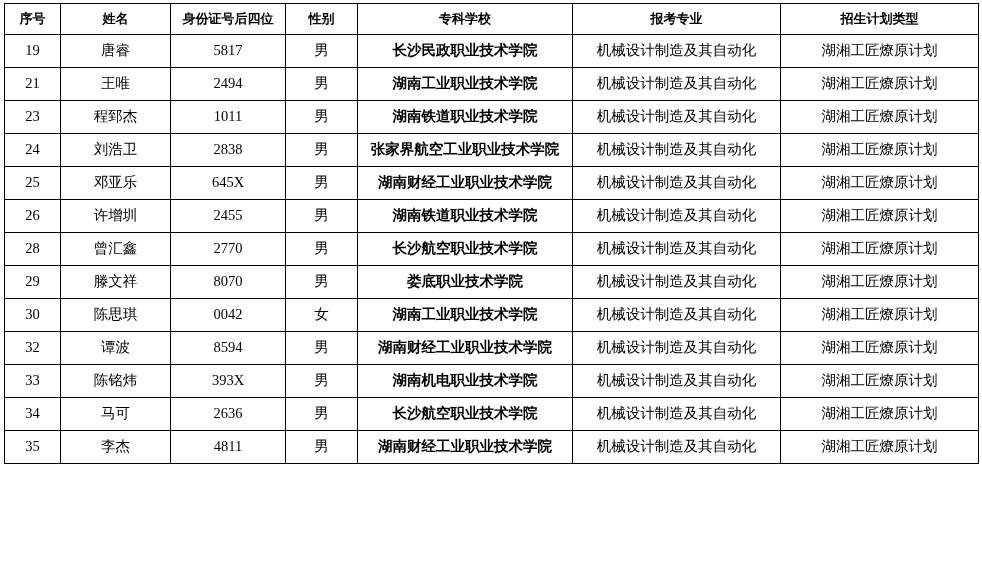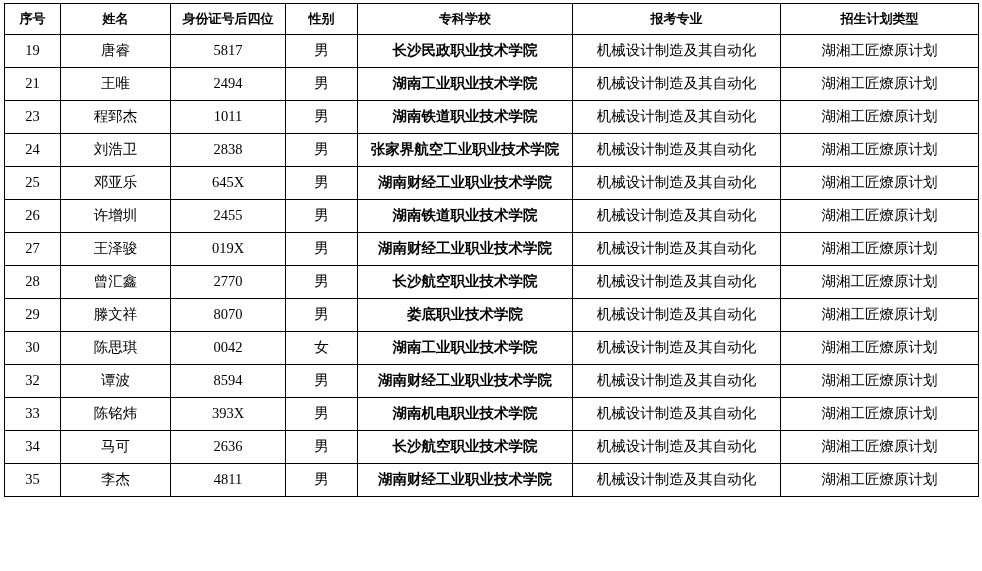--- a/index.html
+++ b/index.html
@@ -135,29 +135,20 @@
         <tr>
           <td class="cell-idx">26</td>
           <td class="cell-name">许增圳</td>
           <td class="cell-id">2455</td>
           <td class="cell-sex">男</td>
           <td class="cell-school">湖南铁道职业技术学院</td>
           <td class="cell-major">机械设计制造及其自动化</td>
           <td class="cell-plan">湖湘工匠燎原计划</td>
         </tr>
         <tr>
-          <td class="cell-idx">27</td>
-          <td class="cell-name">王泽骏</td>
-          <td class="cell-id">019X</td>
-          <td class="cell-sex">男</td>
-          <td class="cell-school">湖南财经工业职业技术学院</td>
-          <td class="cell-major">机械设计制造及其自动化</td>
-          <td class="cell-plan">湖湘工匠燎原计划</td>
-        </tr>
-        <tr>
           <td class="cell-idx">28</td>
           <td class="cell-name">曾汇鑫</td>
           <td class="cell-id">2770</td>
           <td class="cell-sex">男</td>
           <td class="cell-school">长沙航空职业技术学院</td>
           <td class="cell-major">机械设计制造及其自动化</td>
           <td class="cell-plan">湖湘工匠燎原计划</td>
         </tr>
         <tr>
           <td class="cell-idx">29</td>

